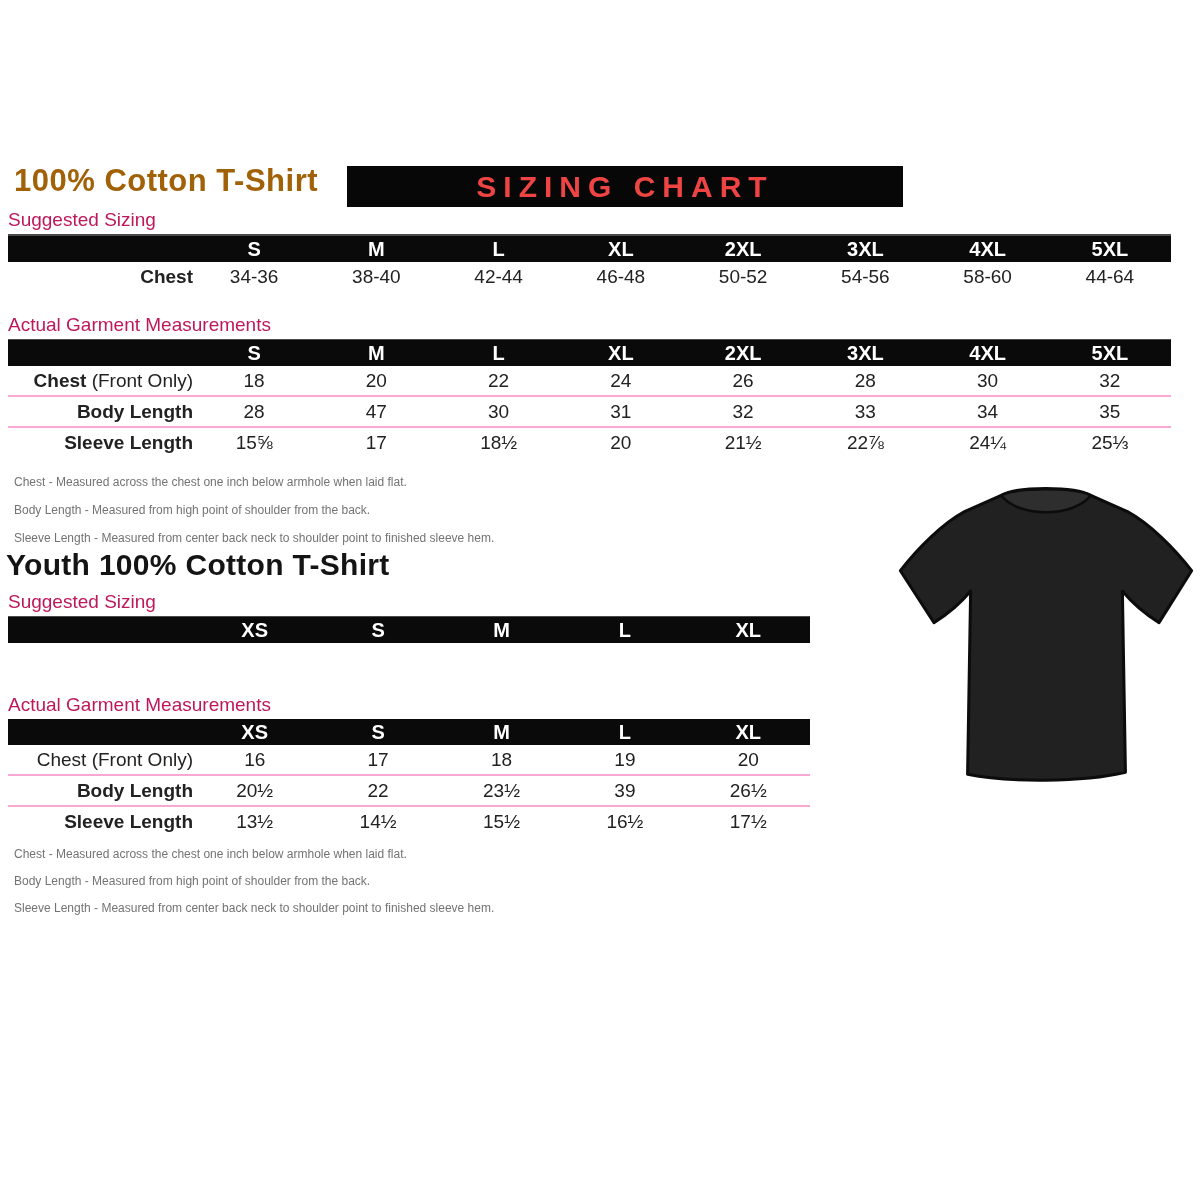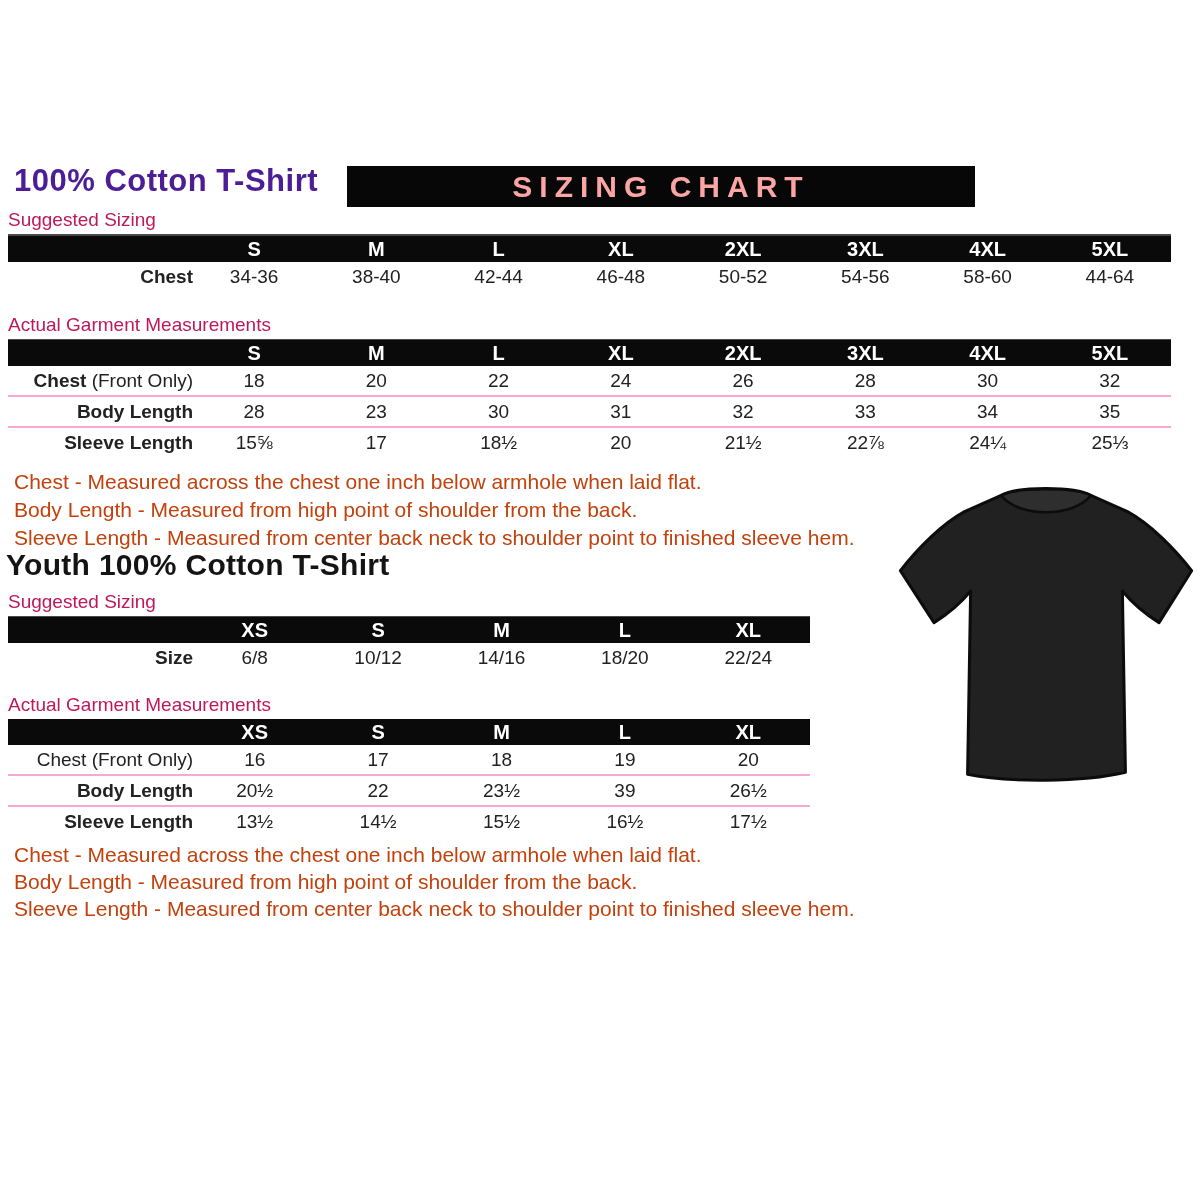--- a/index.html
+++ b/index.html
@@ -6,25 +6,25 @@
   .sheet{
     position:relative;
     width:1200px;height:1200px;
     background:#ffffff;
     font-family:"Liberation Sans", sans-serif;
     color:#1c1c1c;
     overflow:hidden;
   }
   .page-title{
     position:absolute;left:14px;top:163px;
-    font-size:31px;font-weight:700;letter-spacing:.5px;color:#4c1d95;
+    font-size:31px;font-weight:700;letter-spacing:.5px;color:#a16207;
   }
   .banner{
-    position:absolute;left:347px;top:166px;width:628px;height:41px;
-    background:#070707;color:#fca5a5;
+    position:absolute;left:347px;top:166px;width:556px;height:41px;
+    background:#070707;color:#ef4444;
     display:flex;align-items:center;justify-content:center;
     font-size:30px;font-weight:700;letter-spacing:7px;
   }
   .section-heading{
     position:absolute;
     font-size:19px;color:#be185d;
     border-bottom:2px solid #4a4a4a;
     padding-bottom:3px;
   }
   .sizetable{position:absolute;}
@@ -32,21 +32,21 @@
   .thead{
     background:#0a0a0a;color:#ffffff;height:26px;
     font-weight:700;font-size:20px;
   }
   .thead .th{text-align:center;}
   .trow{height:29px;font-size:19px;color:#222222;}
   .trow.sep{border-bottom:2px solid #f9a8d4;}
   .trow .label{padding-left:10px;text-align:right;}
   .trow .label b{font-weight:700;}
   .trow .val{text-align:center;}
-  .notes{position:absolute;font-size:21px;color:#c2410c;}
+  .notes{position:absolute;font-size:12px;color:#737373;}
   .notes div{white-space:nowrap;}
   .section-title{
     position:absolute;font-size:30px;font-weight:700;color:#141414;letter-spacing:.3px;text-align:right;
   }
   .tshirt{position:absolute;left:893px;top:475px;width:306px;height:336px;}
 </style>
 </head>
 <body>
 
 <div class="sheet">
@@ -100,21 +100,21 @@
         <div class="val">22</div>
         <div class="val">24</div>
         <div class="val">26</div>
         <div class="val">28</div>
         <div class="val">30</div>
         <div class="val">32</div>
       </div>
       <div class="rowgrid trow sep">
         <div class="label"><b>Body Length</b></div>
         <div class="val">28</div>
-        <div class="val">23</div>
+        <div class="val">47</div>
         <div class="val">30</div>
         <div class="val">31</div>
         <div class="val">32</div>
         <div class="val">33</div>
         <div class="val">34</div>
         <div class="val">35</div>
       </div>
       <div class="rowgrid trow">
         <div class="label"><b>Sleeve Length</b></div>
         <div class="val">15⅝</div>
@@ -138,28 +138,20 @@
 
   <div class="section-heading" style="left:8px;top:591px;width:802px;">Suggested Sizing</div>
   <div class="sizetable" style="left:8px;top:617px;width:802px;--cols:185px repeat(5,1fr);">
       <div class="rowgrid thead">
         <div class="th"></div>
         <div class="th">XS</div>
         <div class="th">S</div>
         <div class="th">M</div>
         <div class="th">L</div>
         <div class="th">XL</div>
-      </div>
-      <div class="rowgrid trow">
-        <div class="label"><b>Size</b></div>
-        <div class="val">6/8</div>
-        <div class="val">10/12</div>
-        <div class="val">14/16</div>
-        <div class="val">18/20</div>
-        <div class="val">22/24</div>
       </div>
     </div>
 
   <div class="section-heading" style="left:8px;top:694px;width:802px;">Actual Garment Measurements</div>
   <div class="sizetable" style="left:8px;top:719px;width:802px;--cols:185px repeat(5,1fr);">
       <div class="rowgrid thead">
         <div class="th"></div>
         <div class="th">XS</div>
         <div class="th">S</div>
         <div class="th">M</div>

